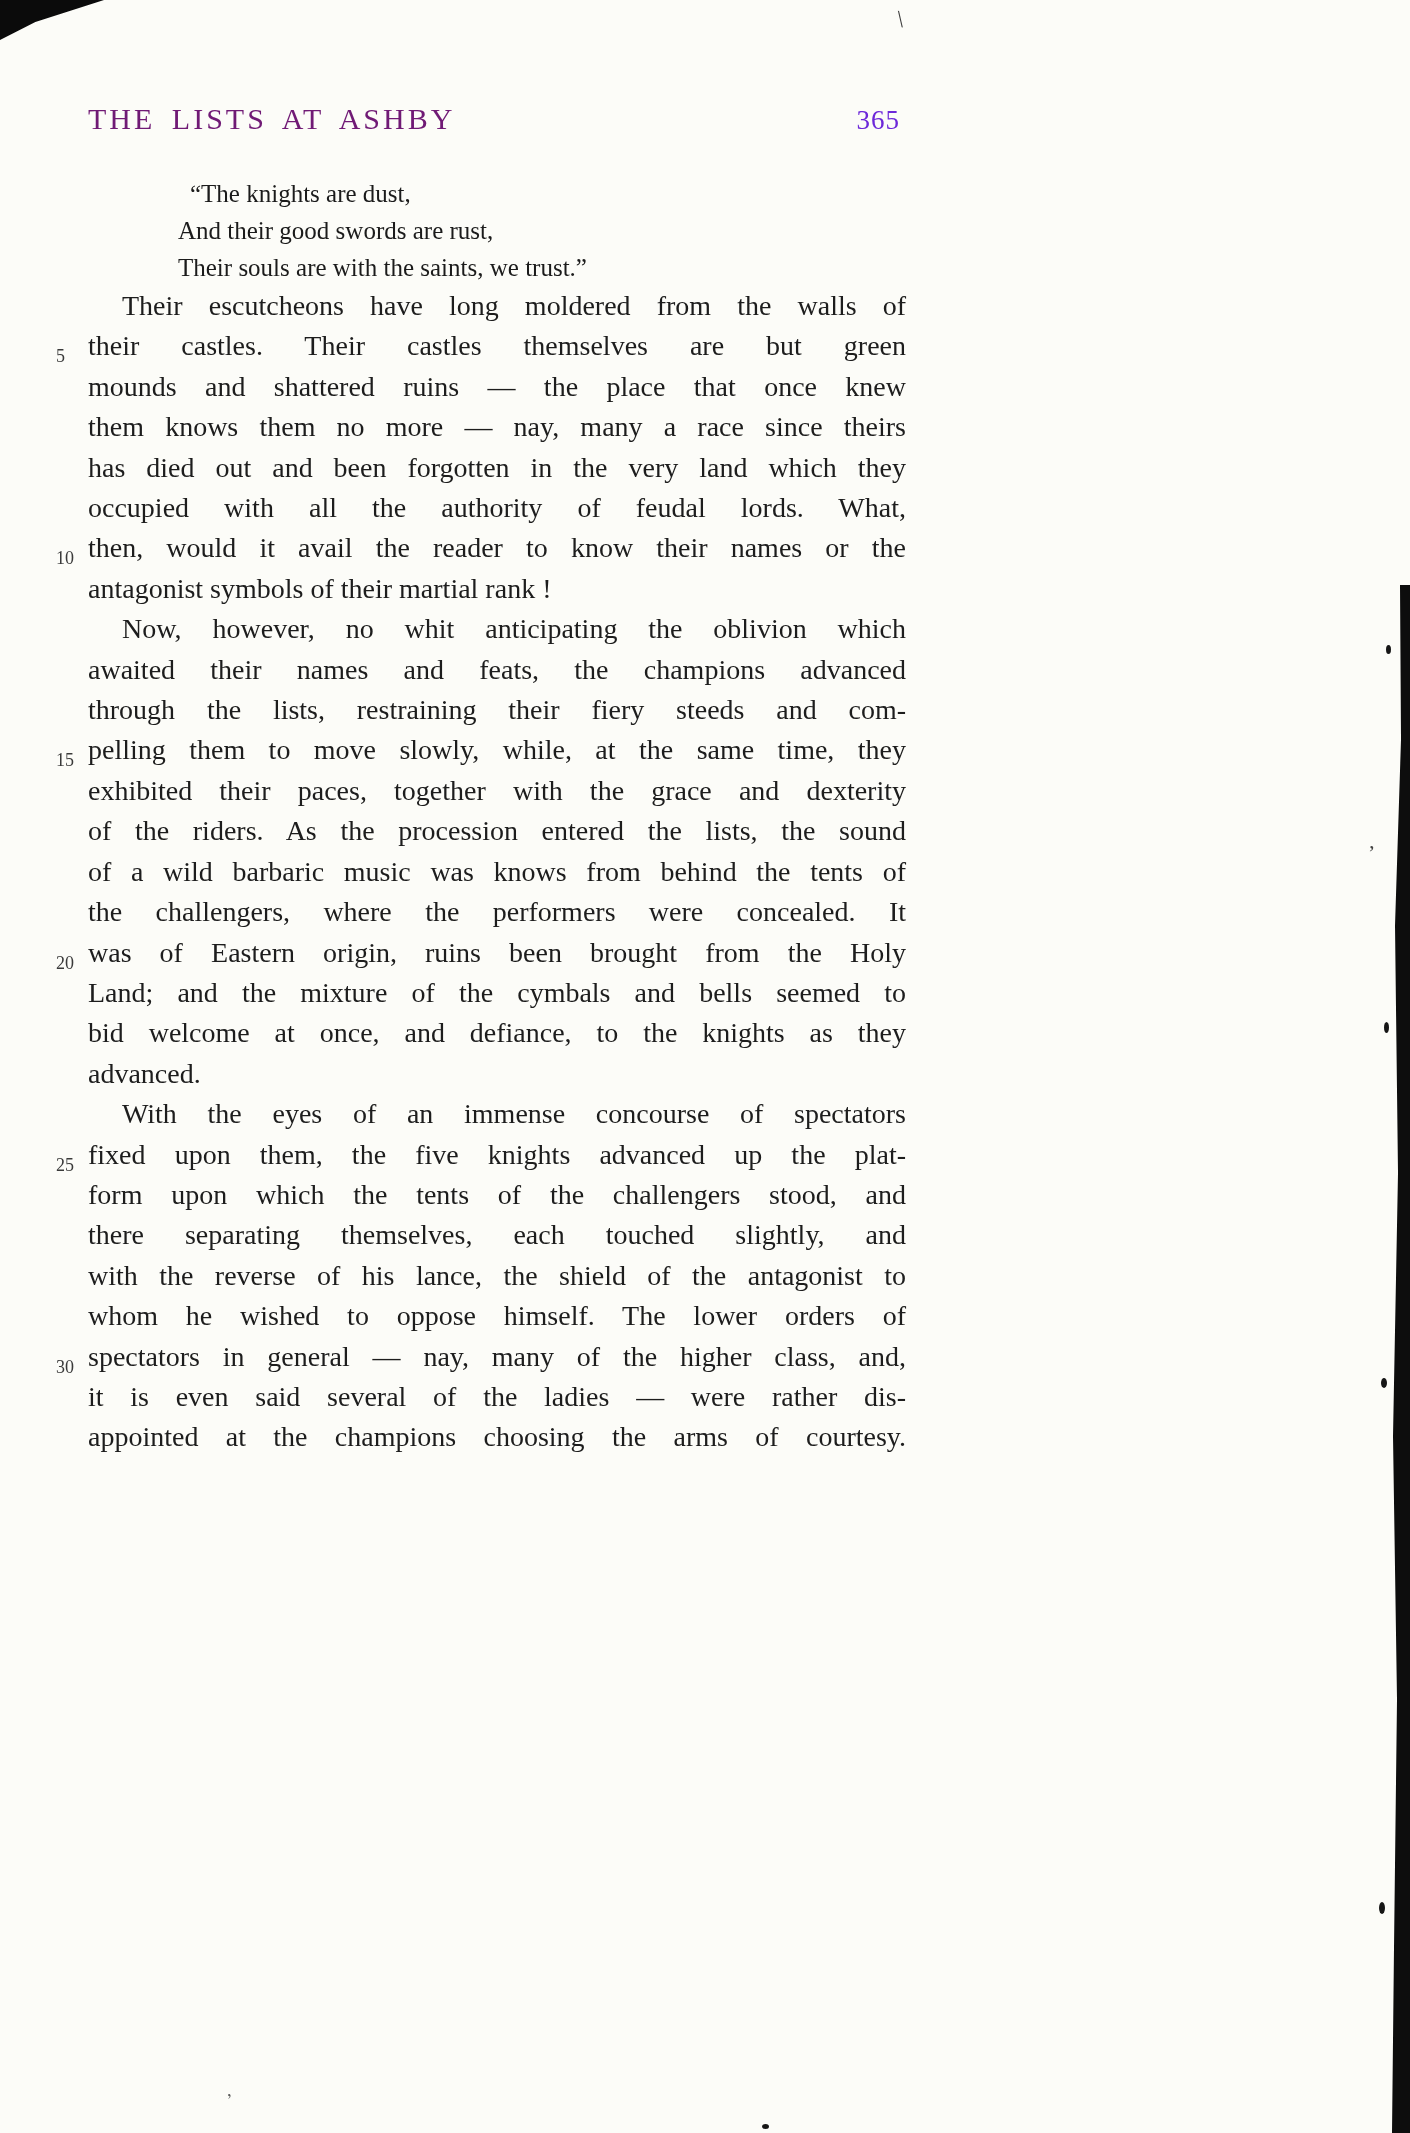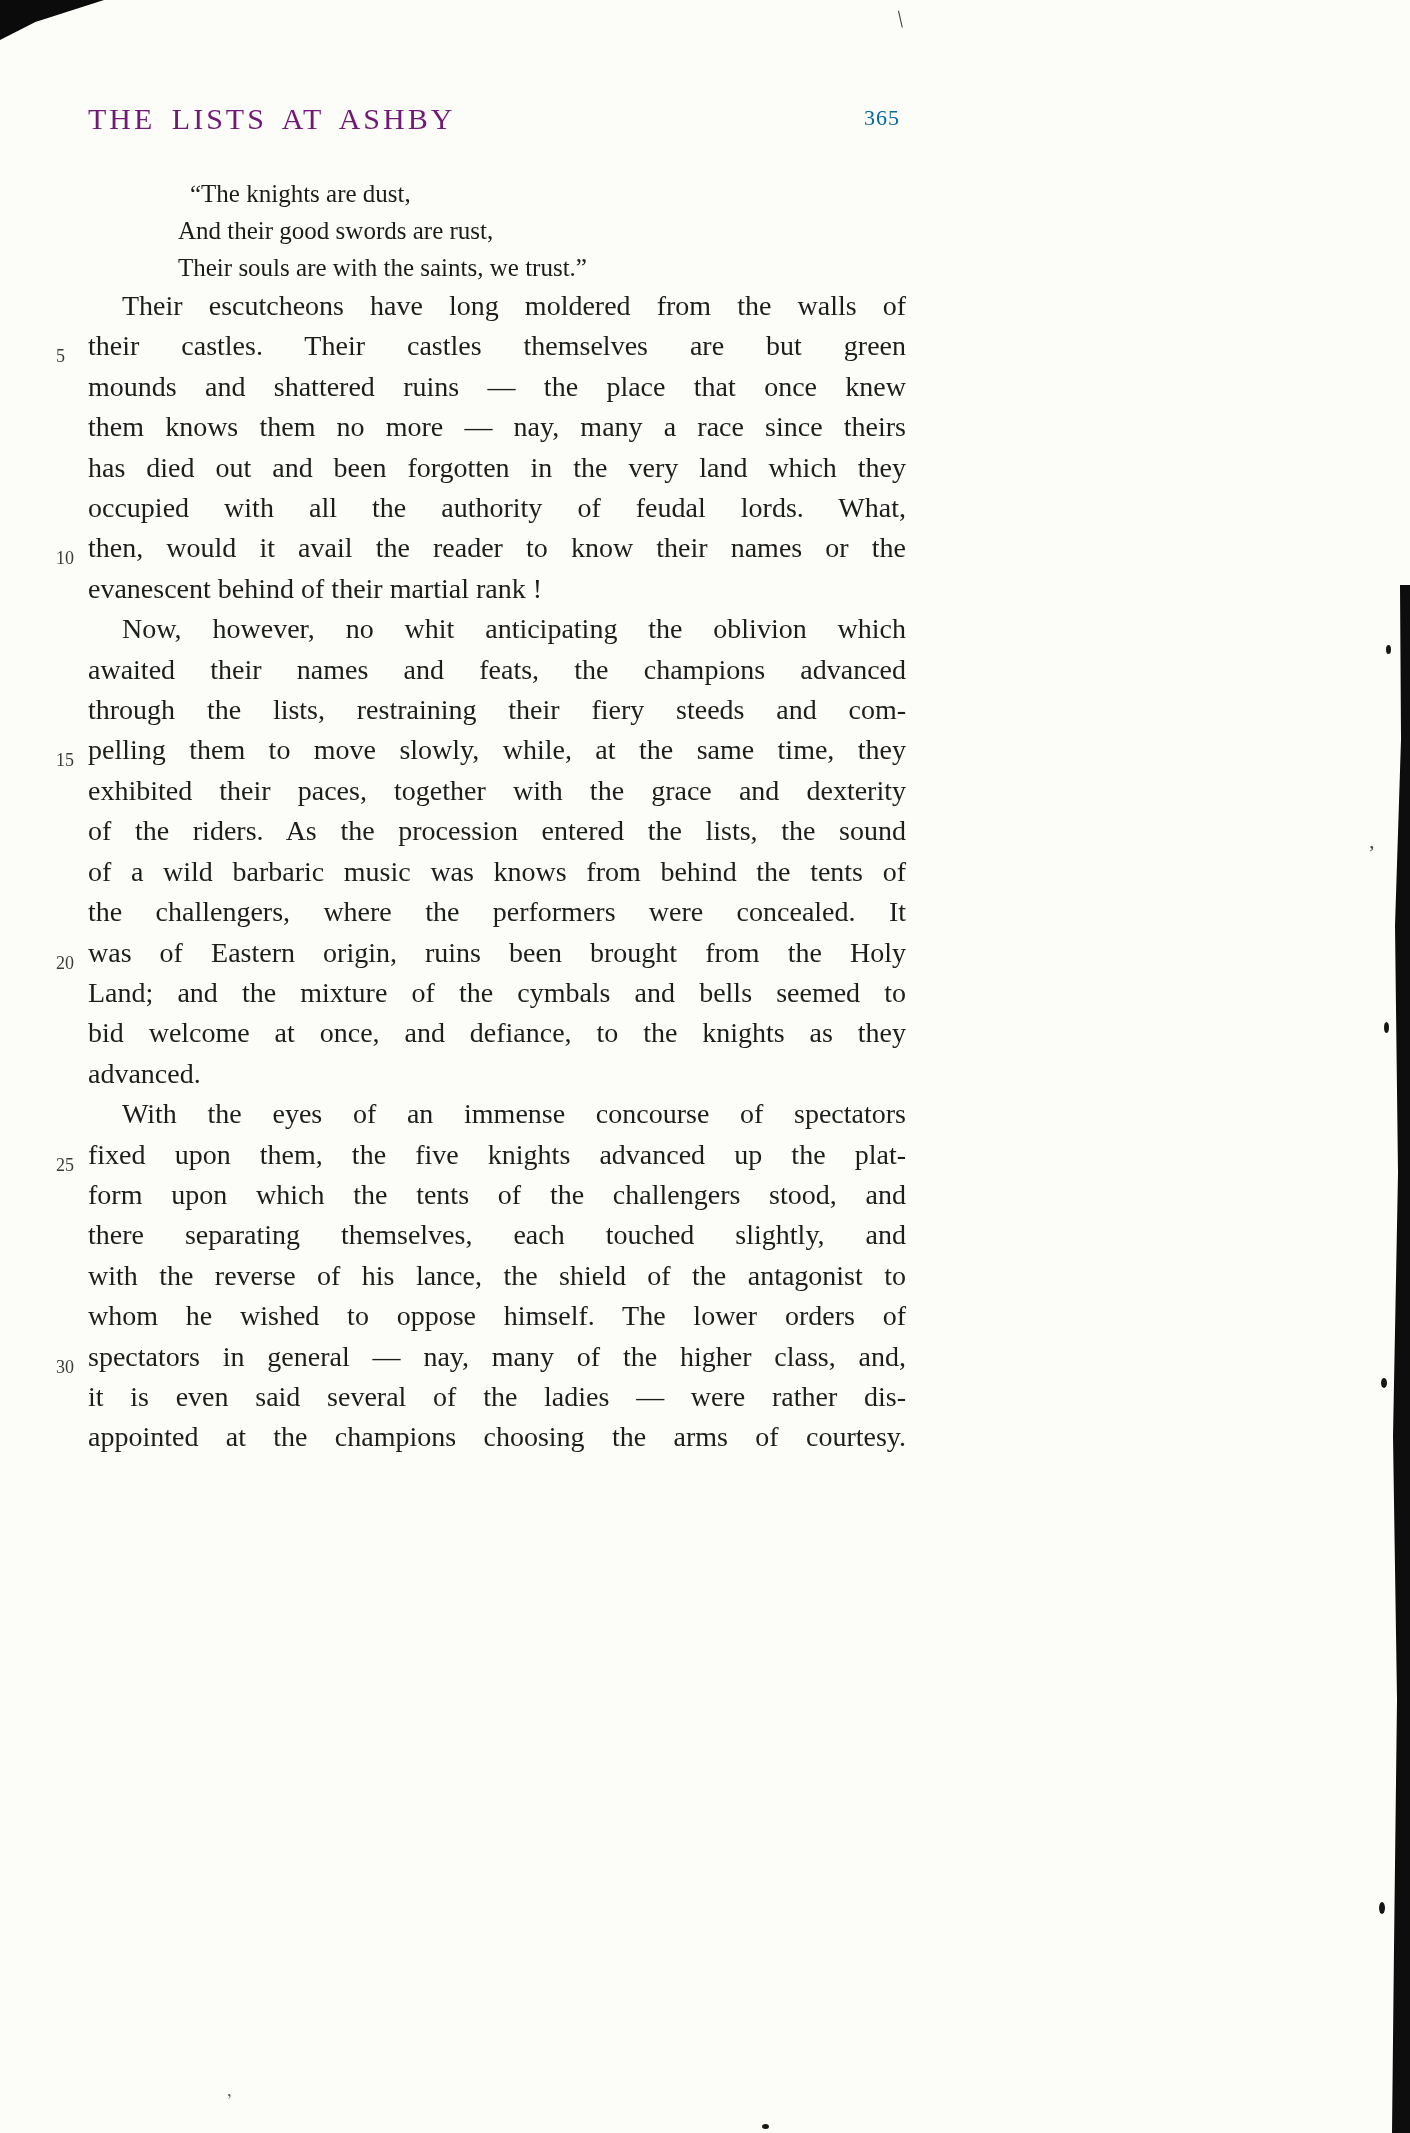--- a/index.html
+++ b/index.html
@@ -68,23 +68,23 @@
     display: block;
     text-align: left;
     font-size: 30px;
     letter-spacing: 3px;
     word-spacing: 6px;
     color: #701a75;
   }
   .pagenum {
     position: absolute;
     right: 6px; top: 3px;
-    font-size: 22px;
+    font-size: 27px;
     letter-spacing: 1px;
-    color: #0369a1;
+    color: #6d28d9;
   }
 
   .quote {
     margin: 29px 0 0 90px;
     font-size: 25px;
     line-height: 37px;
     color: #1b1b1b;
   }
   .qline.qfirst { padding-left: 12px; }
 
@@ -159,21 +159,21 @@
     <span class="ltext">occupied with all the authority of feudal lords. What,</span>
   </div>
 
   <div class="line j">
     <span class="lnum">10</span>
     <span class="ltext">then, would it avail the reader to know their names or the</span>
   </div>
 
   <div class="line">
     <span class="lnum"></span>
-    <span class="ltext">evanescent behind of their martial rank !</span>
+    <span class="ltext">antagonist symbols of their martial rank !</span>
   </div>
 
   <div class="line j indent">
     <span class="lnum"></span>
     <span class="ltext">Now, however, no whit anticipating the oblivion which</span>
   </div>
 
   <div class="line j">
     <span class="lnum"></span>
     <span class="ltext">awaited their names and feats, the champions advanced</span>

